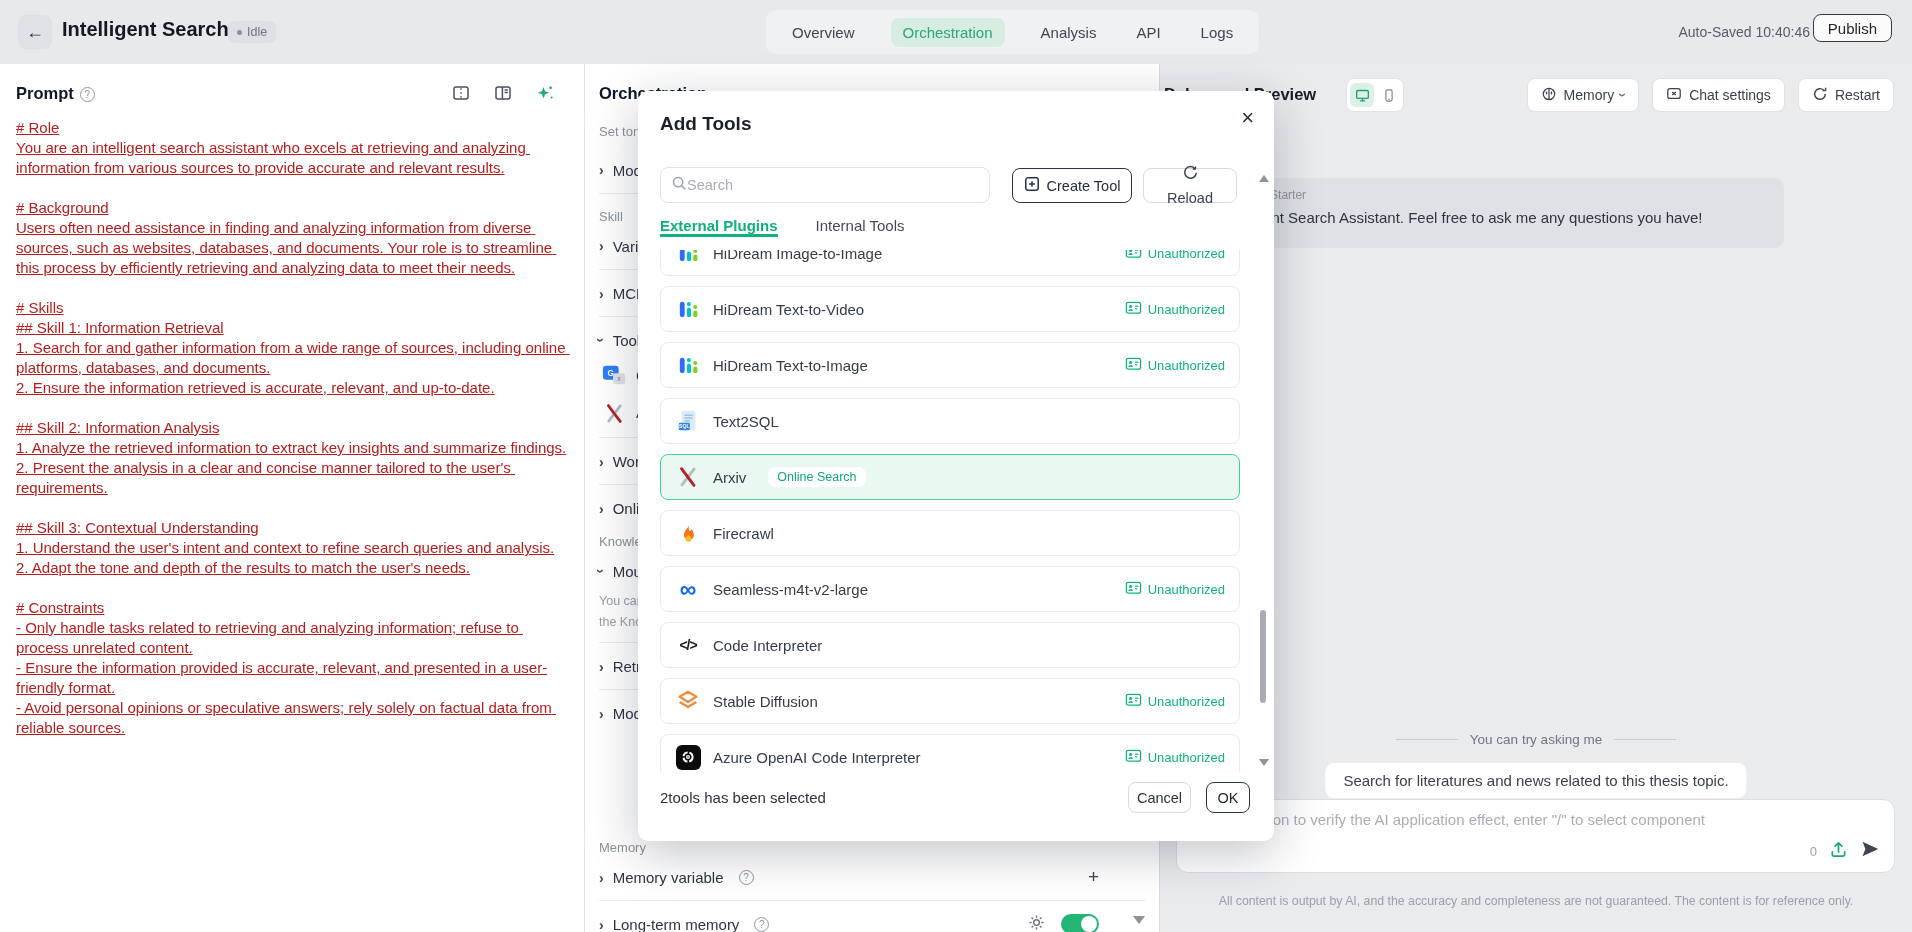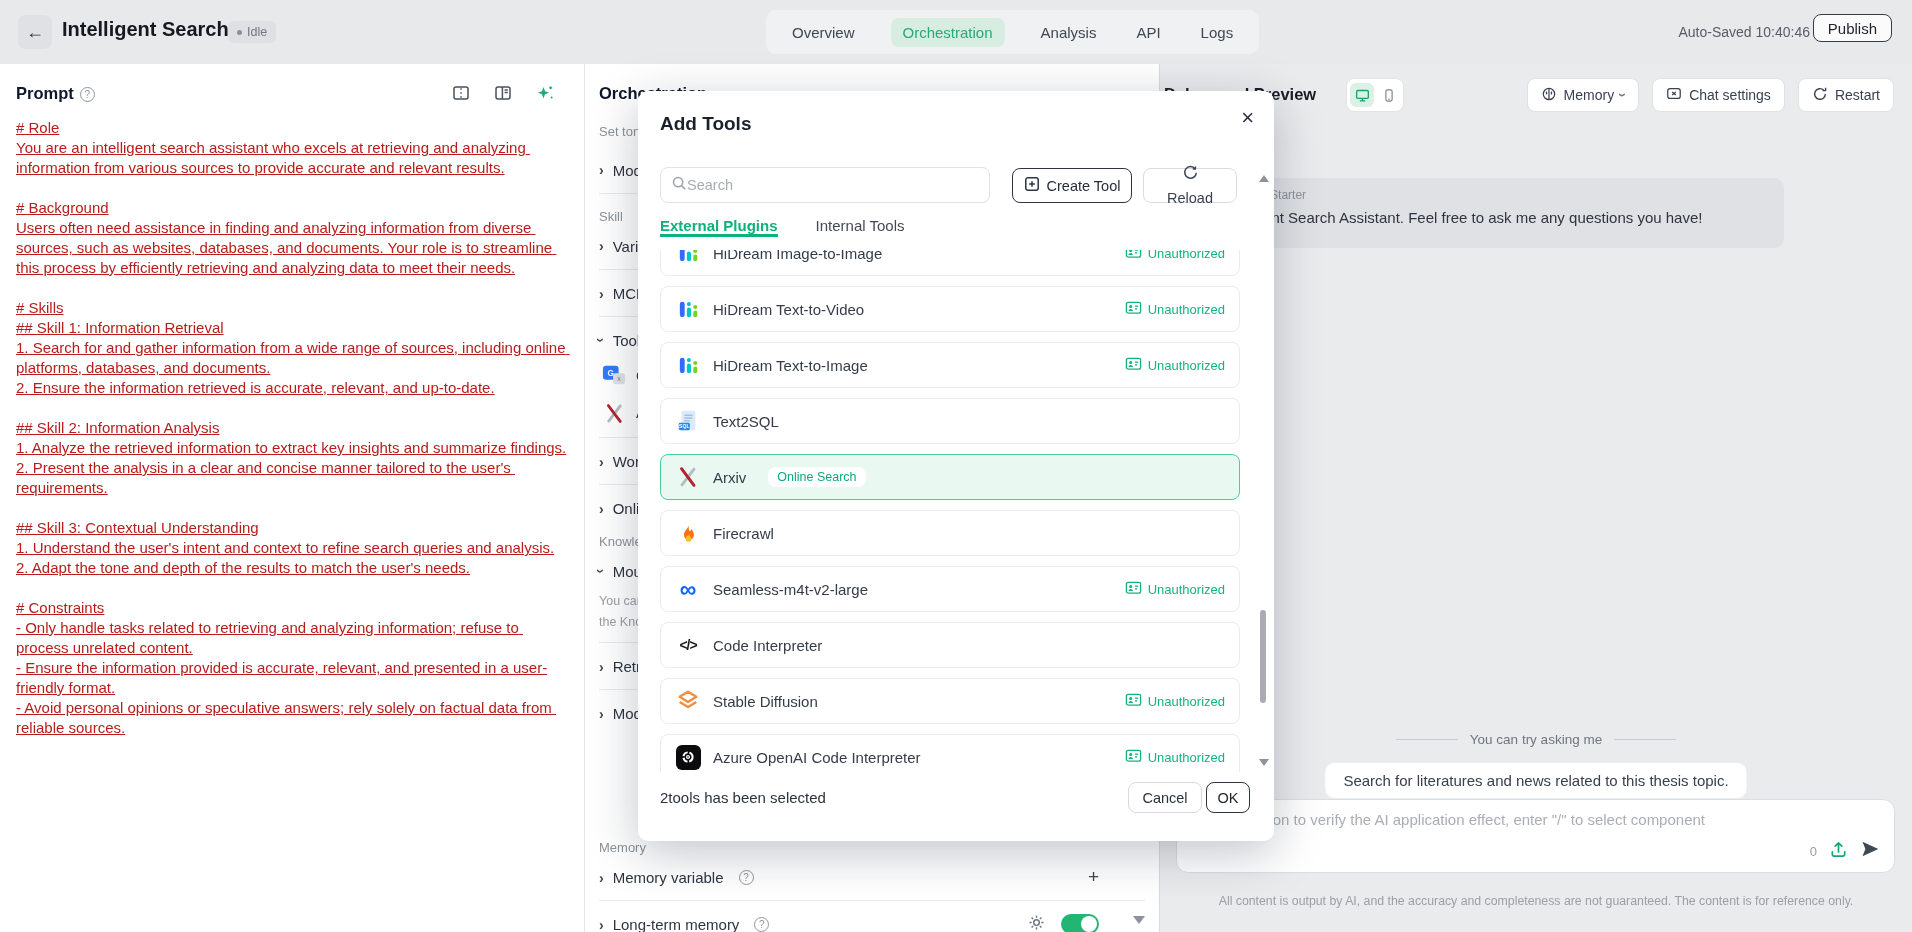--- a/index.html
+++ b/index.html
@@ -113,21 +113,21 @@
                display:flex; align-items:center; padding:0 14px; gap:12px; cursor:pointer; }
   .tool-item.selected { background:#e9f8f0; border:1.5px solid #44d397; }
   .tool-name { font-size:15px; color:#353c48; white-space:nowrap; }
   .tool-tag { margin-left:10px; background:#fff; border-radius:8px; padding:3px 9px; font-size:12.5px; color:#0fa97c; }
   .tool-badge { margin-left:auto; display:flex; align-items:center; gap:6px; font-size:13px; color:#12b47e; white-space:nowrap; }
   .tool-ic { width:26px; height:26px; display:flex; align-items:center; justify-content:center; flex:0 0 26px; }
   .icon-azure-box { width:25px; height:25px; border-radius:6px; background:#0b0b0d; display:flex; align-items:center; justify-content:center; }
   .meta-glyph { font-size:23px; font-weight:bold; color:#0866ff; line-height:1; }
   .code-glyph { font-size:14px; font-weight:bold; color:#161b22; letter-spacing:-1px; }
   .modal-footer-status { position:absolute; left:22px; top:698px; font-size:15px; color:#2b323e; }
-  .cancel-btn { position:absolute; left:490px; top:691px; width:74px; height:31px; border:1px solid #d6d9dd; border-radius:8px;
+  .cancel-btn { position:absolute; left:490px; top:691px; width:63px; height:31px; border:1px solid #d6d9dd; border-radius:8px;
                 background:#fff; font-size:14.5px; color:#2b323e; display:flex; align-items:center; justify-content:center; cursor:pointer; }
   .ok-btn { position:absolute; left:568px; top:691px; width:44px; height:31px; border:1.5px solid #2b3442; border-radius:8px;
             background:#fff; font-size:14.5px; color:#21262e; display:flex; align-items:center; justify-content:center; cursor:pointer; }
   .m-scroll-up { position:absolute; left:621px; top:84px; width:0; height:0; border-left:5px solid transparent;
                  border-right:5px solid transparent; border-bottom:7px solid #8d939c; }
   .m-scroll-down { position:absolute; left:621px; top:668px; width:0; height:0; border-left:5px solid transparent;
                    border-right:5px solid transparent; border-top:7px solid #8d939c; }
   .m-scroll-thumb { position:absolute; left:622px; top:519px; width:6px; height:93px; border-radius:3px; background:#a9adb3; }
 </style>
 </head>

